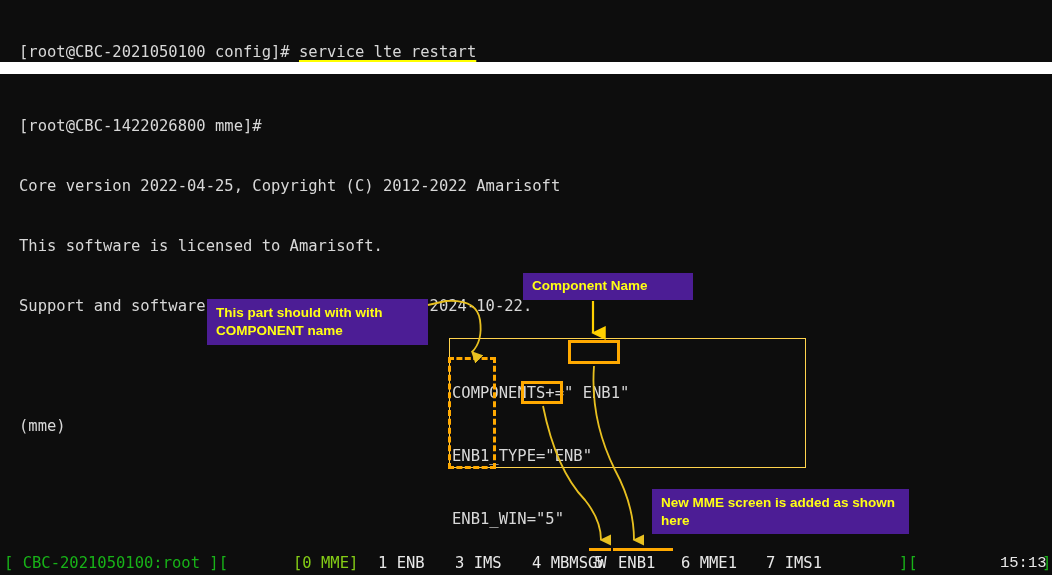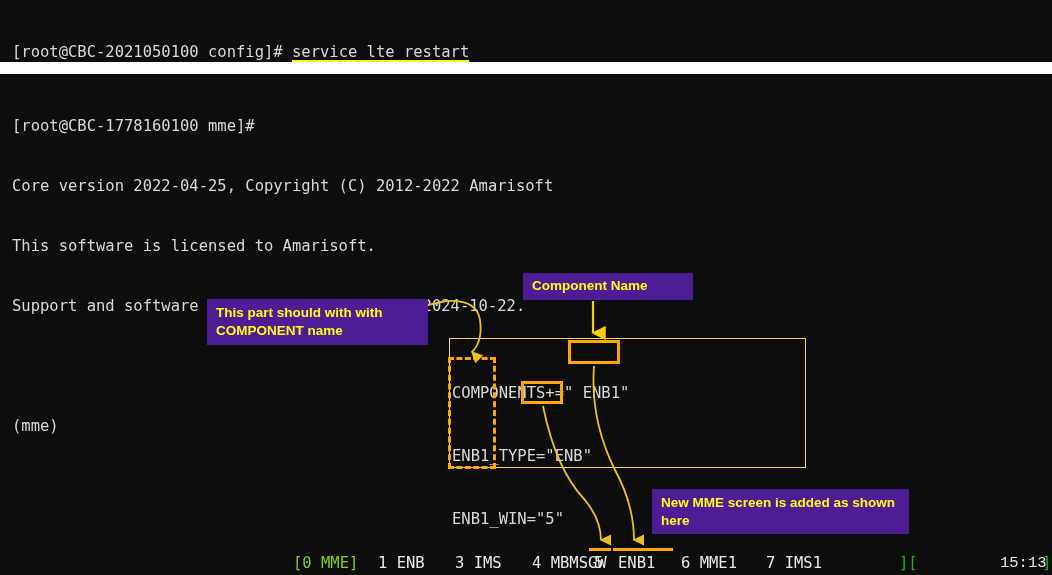--- a/index.html
+++ b/index.html
@@ -30,21 +30,21 @@
   #term-top   { top: 0;   height: 62px; padding-top: 2px; box-sizing: border-box; }
   #term-main  { top: 74px; height: 501px; padding-top: 2px; box-sizing: border-box; }
 
   .gap-white {
     position: absolute;
     left: 0; top: 62px;
     width: 1052px; height: 12px;
     background: #ffffff;
   }
 
-  .line { height: 20px; padding-left: 12px; }
+  .line { height: 20px; padding-left: 19px; }
   .u { text-decoration: underline; text-decoration-color: #ffff00; text-decoration-thickness: 3px; text-underline-offset: 3px; }
 
   
   #statusbar {
     position: absolute;
     left: 0; bottom: 0;
     width: 1052px; height: 24px;
     background: #0d0d0d;
     font-family: "DejaVu Sans Mono", "Liberation Mono", monospace;
     font-size: 15.5px;
@@ -124,21 +124,21 @@
 
 <div class="term" id="term-top">
   <div class="line"><span>[root@CBC-2021050100 config]# </span><span class="u">service lte restart</span></div>
   <div class="line"><span>Redirecting to /bin/systemctl restart lte.service</span></div>
   <div class="line"><span>[root@CBC-2021050100 config]# </span><span class="u">screen -r</span></div>
 </div>
 
 <div class="gap-white"></div>
 
 <div class="term" id="term-main">
-  <div class="line">[root@CBC-1778160100 mme]#</div>
+  <div class="line">[root@CBC-1422026800 mme]#</div>
   <div class="line">Core version 2022-04-25, Copyright (C) 2012-2022 Amarisoft</div>
   <div class="line">This software is licensed to Amarisoft.</div>
   <div class="line">Support and software update available until 2024-10-22.</div>
   <div class="line"></div>
   <div class="line">(mme)</div>
   
   
   
   
   
@@ -178,20 +178,21 @@
   <path d="M 428,305 L 446,301 Q 477,299 480,320 Q 483,341 472,352" stroke="#e8c020" stroke-width="1.8" fill="none" marker-end="url(#arrowhead)"></path>
 
   <path d="M 593,301 L 593,333" stroke="#ffd000" stroke-width="2.2" fill="none" marker-end="url(#arrowhead-bright)"></path>
 
   <path d="M 543,406 Q 556,470 585,500 Q 601,520 601,540" stroke="#e8c020" stroke-width="1.8" fill="none" marker-end="url(#arrowhead)"></path>
 
   <path d="M 594,366 Q 590,420 615,470 Q 634,505 634,540" stroke="#e8c020" stroke-width="1.8" fill="none" marker-end="url(#arrowhead)"></path>
 </svg>
 
 <div id="statusbar">
+  <span class="sb-seg sb-green" style="left:4px;">[ CBC-2021050100:root ][</span>
   <span class="sb-seg sb-cream" style="left:293px;">[0 MME]</span>
   <span class="sb-seg sb-white" style="left:378px;">1 ENB</span>
   <span class="sb-seg sb-white" style="left:455px;">3 IMS</span>
   <span class="sb-seg sb-white" style="left:532px;">4 MBMSGW</span>
   <span class="sb-seg sb-white" style="left:594px;">5</span>
   <span class="sb-seg sb-white" style="left:618px;">ENB1</span>
   <span class="sb-seg sb-white" style="left:681px;">6 MME1</span>
   <span class="sb-seg sb-white" style="left:766px;">7 IMS1</span>
   <span class="sb-seg sb-green" style="left:899px;">][</span>
   <span class="sb-seg sb-blue" style="left:929px;margin-top:20px;">25/04/22</span>

